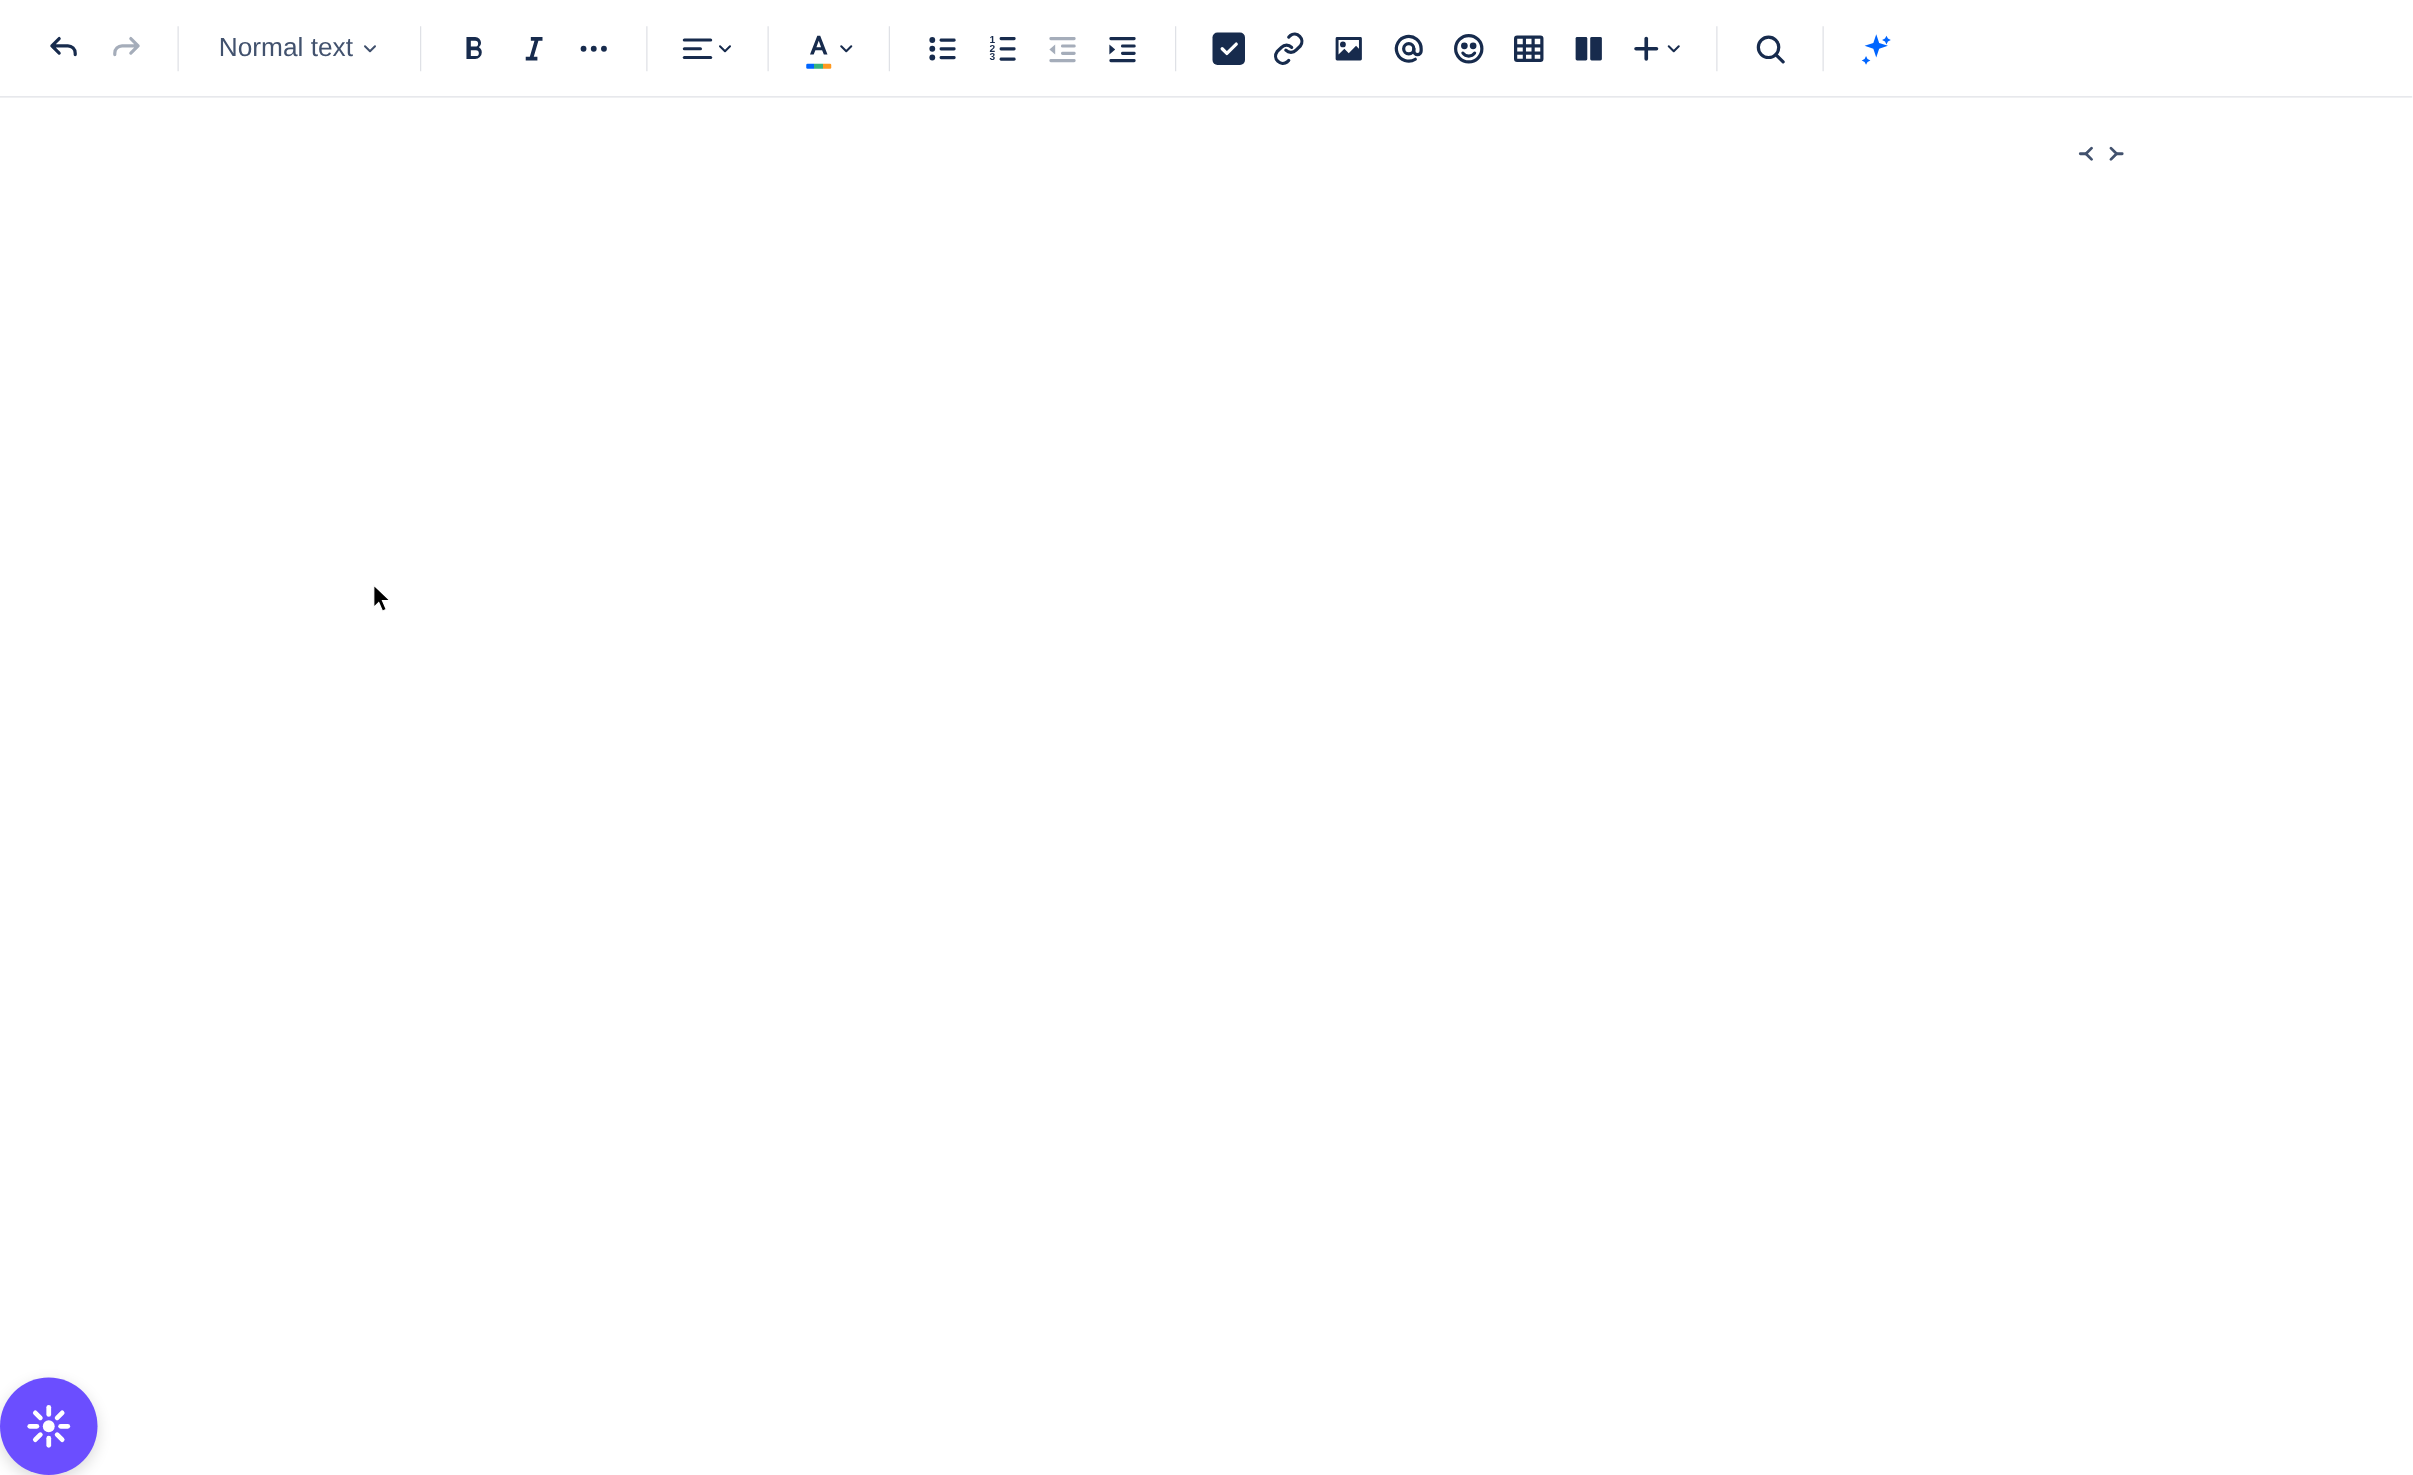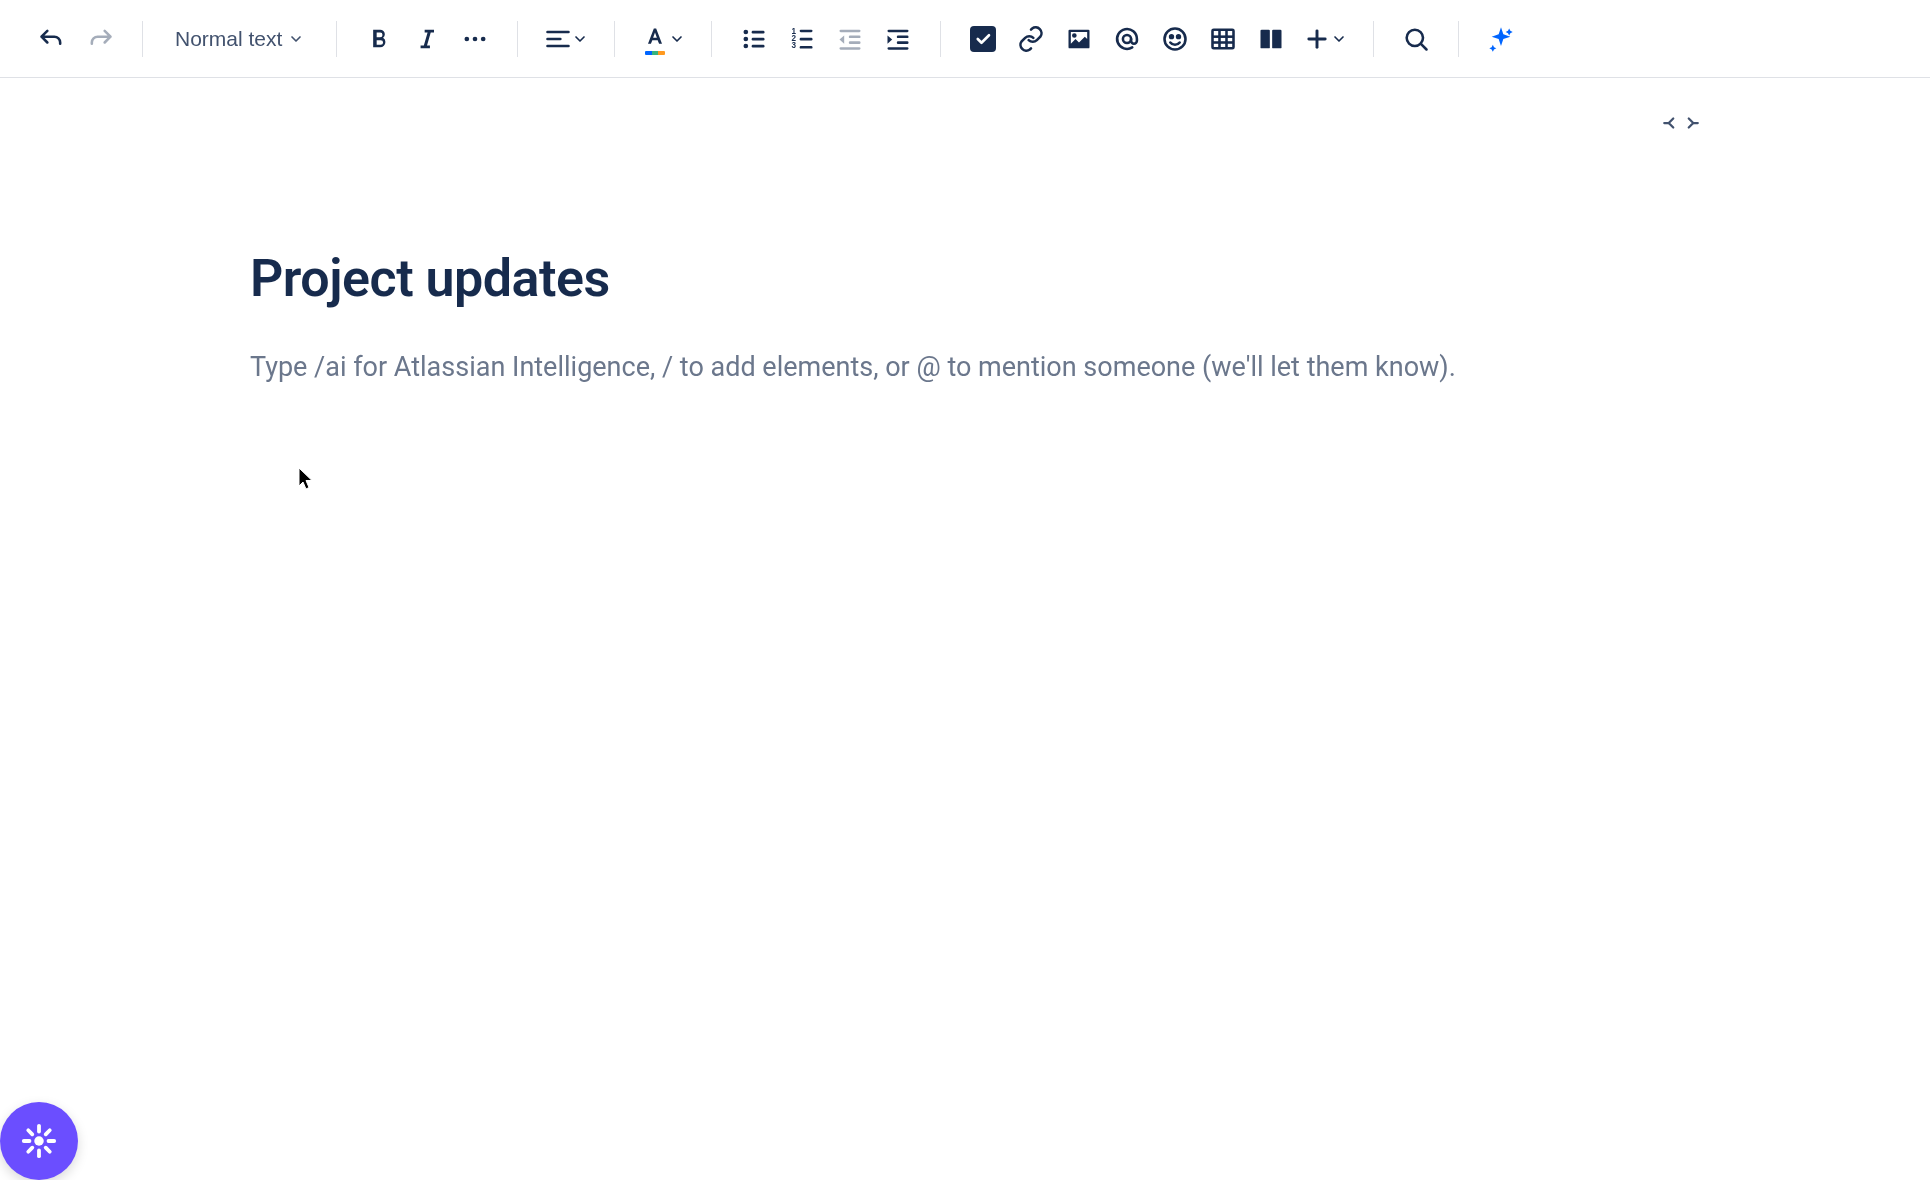--- a/index.html
+++ b/index.html
@@ -397,24 +397,20 @@
     <svg viewBox="0 0 24 24" fill="none" stroke="currentColor" stroke-width="3">
       <path d="M15 6l-6 6 6 6" stroke-linecap="round" stroke-linejoin="round"></path>
       <path d="M9 12H3" stroke-linecap="round"></path>
     </svg>
     <svg viewBox="0 0 24 24" fill="none" stroke="currentColor" stroke-width="3">
       <path d="M9 6l6 6-6 6" stroke-linecap="round" stroke-linejoin="round"></path>
       <path d="M15 12h6" stroke-linecap="round"></path>
     </svg>
   </div>
 
-  <div class="doc-content">
-    <h1 class="page-title">Project updates</h1>
-    <p class="placeholder-text">Type /ai for Atlassian Intelligence, / to add elements, or @ to mention someone (we'll let them know).</p>
-  </div>
 
 </div>
 
 <svg class="cursor-pointer" viewBox="0 0 20 26" fill="black">
   <path d="M3 2l0 18 4-4 3 7 3-1.5-3-7 6 0z" stroke="white" stroke-width="1"></path>
 </svg>
 
 <div class="fab-button">
   <svg viewBox="0 0 40 40" fill="white">
     <circle cx="20" cy="20" r="5"></circle>

